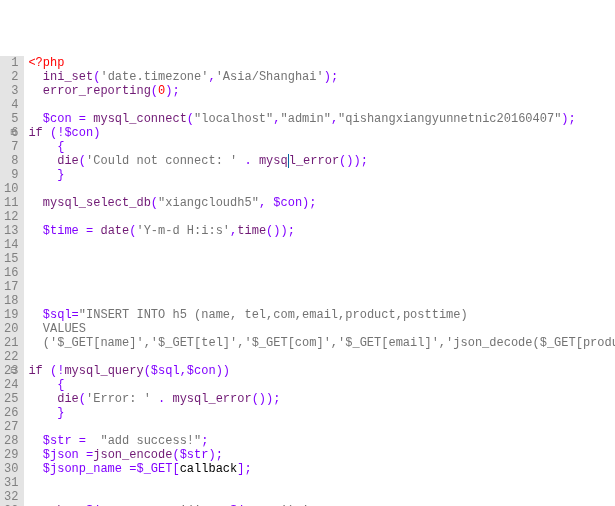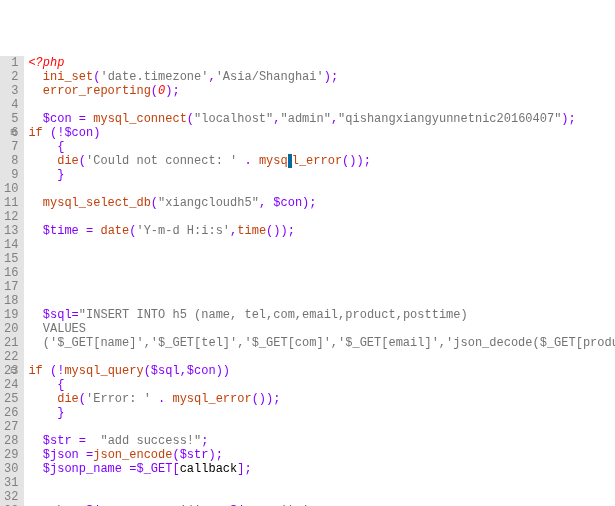--- a/index.html
+++ b/index.html
@@ -3,26 +3,26 @@
 <meta charset="utf-8">
 <style>
 * { margin: 0; padding: 0; box-sizing: border-box; }
 body { background: #fff; font-family: "Courier New", monospace; font-size: 12px; white-space: pre; }
 .editor { display: flex; }
 .gutter { background: #e4e4e4; color: #808080; text-align: right; padding: 0 6px 0 4px; user-select: none; line-height: 14px; }
 .gutter .ln { display: block; height: 14px; }
 .code { padding-left: 4px; line-height: 14px; position: relative; }
 .code .line { display: block; height: 14px; }
 .fold { position: absolute; left: -14px; width: 10px; color: #808080; font-size: 10px; }
-.k-red { color: #ff0000; font-style: italic; }
-.k-blue { color: #c2410c; }
+.k-red { color: #ff0000; }
+.k-blue { color: #701a75; }
 .k-purple { color: #8000ff; }
 .k-gray  { color: #737373; }
 .k-black { color: #000000; text-align: center; }
-.cursor { border-left: 4px solid #0369a1; }
+.cursor { border-left: 1px solid #0369a1; }
 </style>
 </head>
 <body>
 
 
 
 <div class="editor">
   <div class="gutter" id="gutter"><span class="ln">1</span><span class="ln">2</span><span class="ln">3</span><span class="ln">4</span><span class="ln">5</span><span class="ln">6</span><span class="ln">7</span><span class="ln">8</span><span class="ln">9</span><span class="ln">10</span><span class="ln">11</span><span class="ln">12</span><span class="ln">13</span><span class="ln">14</span><span class="ln">15</span><span class="ln">16</span><span class="ln">17</span><span class="ln">18</span><span class="ln">19</span><span class="ln">20</span><span class="ln">21</span><span class="ln">22</span><span class="ln">23</span><span class="ln">24</span><span class="ln">25</span><span class="ln">26</span><span class="ln">27</span><span class="ln">28</span><span class="ln">29</span><span class="ln">30</span><span class="ln">31</span><span class="ln">32</span><span class="ln">33</span></div>
   <div class="code" id="code"><span class="line"><span class="k-red">&lt;?php</span></span><span class="line"><span class="k-black">  </span><span class="k-blue">ini_set</span><span class="k-purple">(</span><span class="k-gray">'date.timezone'</span><span class="k-purple">,</span><span class="k-gray">'Asia/Shanghai'</span><span class="k-purple">);</span></span><span class="line"><span class="k-black">  </span><span class="k-blue">error_reporting</span><span class="k-purple">(</span><span class="k-red">0</span><span class="k-purple">);</span></span><span class="line"></span><span class="line"><span class="k-black">  </span><span class="k-purple">$con</span><span class="k-black"> </span><span class="k-purple">=</span><span class="k-black"> </span><span class="k-blue">mysql_connect</span><span class="k-purple">(</span><span class="k-gray">"localhost"</span><span class="k-purple">,</span><span class="k-gray">"admin"</span><span class="k-purple">,</span><span class="k-gray">"qishangxiangyunnetnic20160407"</span><span class="k-purple">);</span></span><span class="line"><span class="fold">⊟</span><span class="k-blue">if</span><span class="k-black"> </span><span class="k-purple">(!$con)</span></span><span class="line"><span class="k-black">    </span><span class="k-purple">{</span></span><span class="line"><span class="k-black">    </span><span class="k-blue">die</span><span class="k-purple">(</span><span class="k-gray">'Could not connect: '</span><span class="k-black"> </span><span class="k-purple">.</span><span class="k-black"> </span><span class="k-blue">mysq</span><span class="k-blue cursor">l_error</span><span class="k-purple">());</span></span><span class="line"><span class="k-black">    </span><span class="k-purple">}</span></span><span class="line"></span><span class="line"><span class="k-black">  </span><span class="k-blue">mysql_select_db</span><span class="k-purple">(</span><span class="k-gray">"xiangcloudh5"</span><span class="k-purple">,</span><span class="k-black"> </span><span class="k-purple">$con);</span></span><span class="line"></span><span class="line"><span class="k-black">  </span><span class="k-purple">$time</span><span class="k-black"> </span><span class="k-purple">=</span><span class="k-black"> </span><span class="k-blue">date</span><span class="k-purple">(</span><span class="k-gray">'Y-m-d H:i:s'</span><span class="k-purple">,</span><span class="k-blue">time</span><span class="k-purple">());</span></span><span class="line"></span><span class="line"></span><span class="line"></span><span class="line"></span><span class="line"></span><span class="line"><span class="k-black">  </span><span class="k-purple">$sql=</span><span class="k-gray">"INSERT INTO h5 (name, tel,com,email,product,posttime)</span></span><span class="line"><span class="k-gray">  VALUES</span></span><span class="line"><span class="k-gray">  ('$_GET[name]','$_GET[tel]','$_GET[com]','$_GET[email]','json_decode($_GET[product])','$time')"</span></span><span class="line"></span><span class="line"><span class="fold">⊟</span><span class="k-blue">if</span><span class="k-black"> </span><span class="k-purple">(!</span><span class="k-blue">mysql_query</span><span class="k-purple">($sql,$con))</span></span><span class="line"><span class="k-black">    </span><span class="k-purple">{</span></span><span class="line"><span class="k-black">    </span><span class="k-blue">die</span><span class="k-purple">(</span><span class="k-gray">'Error: '</span><span class="k-black"> </span><span class="k-purple">.</span><span class="k-black"> </span><span class="k-blue">mysql_error</span><span class="k-purple">());</span></span><span class="line"><span class="k-black">    </span><span class="k-purple">}</span></span><span class="line"></span><span class="line"><span class="k-black">  </span><span class="k-purple">$str</span><span class="k-black"> </span><span class="k-purple">=</span><span class="k-black">  </span><span class="k-gray">"add success!"</span><span class="k-purple">;</span></span><span class="line"><span class="k-black">  </span><span class="k-purple">$json</span><span class="k-black"> </span><span class="k-purple">=</span><span class="k-blue">json_encode</span><span class="k-purple">($str);</span></span><span class="line"><span class="k-black">  </span><span class="k-purple">$jsonp_name</span><span class="k-black"> </span><span class="k-purple">=$_GET[</span><span class="k-black">callback</span><span class="k-purple">];</span></span><span class="line"></span><span class="line"></span><span class="line"><span class="k-black">  </span><span class="k-blue">echo</span><span class="k-black">  </span><span class="k-purple">$jsonp_name</span><span class="k-black"> </span><span class="k-purple">.</span><span class="k-gray">'('</span><span class="k-black"> </span><span class="k-purple">.</span><span class="k-black">  </span><span class="k-purple">$json</span><span class="k-black"> </span><span class="k-purple">.</span><span class="k-gray">');'</span><span class="k-purple">;</span></span></div>
 </div>

